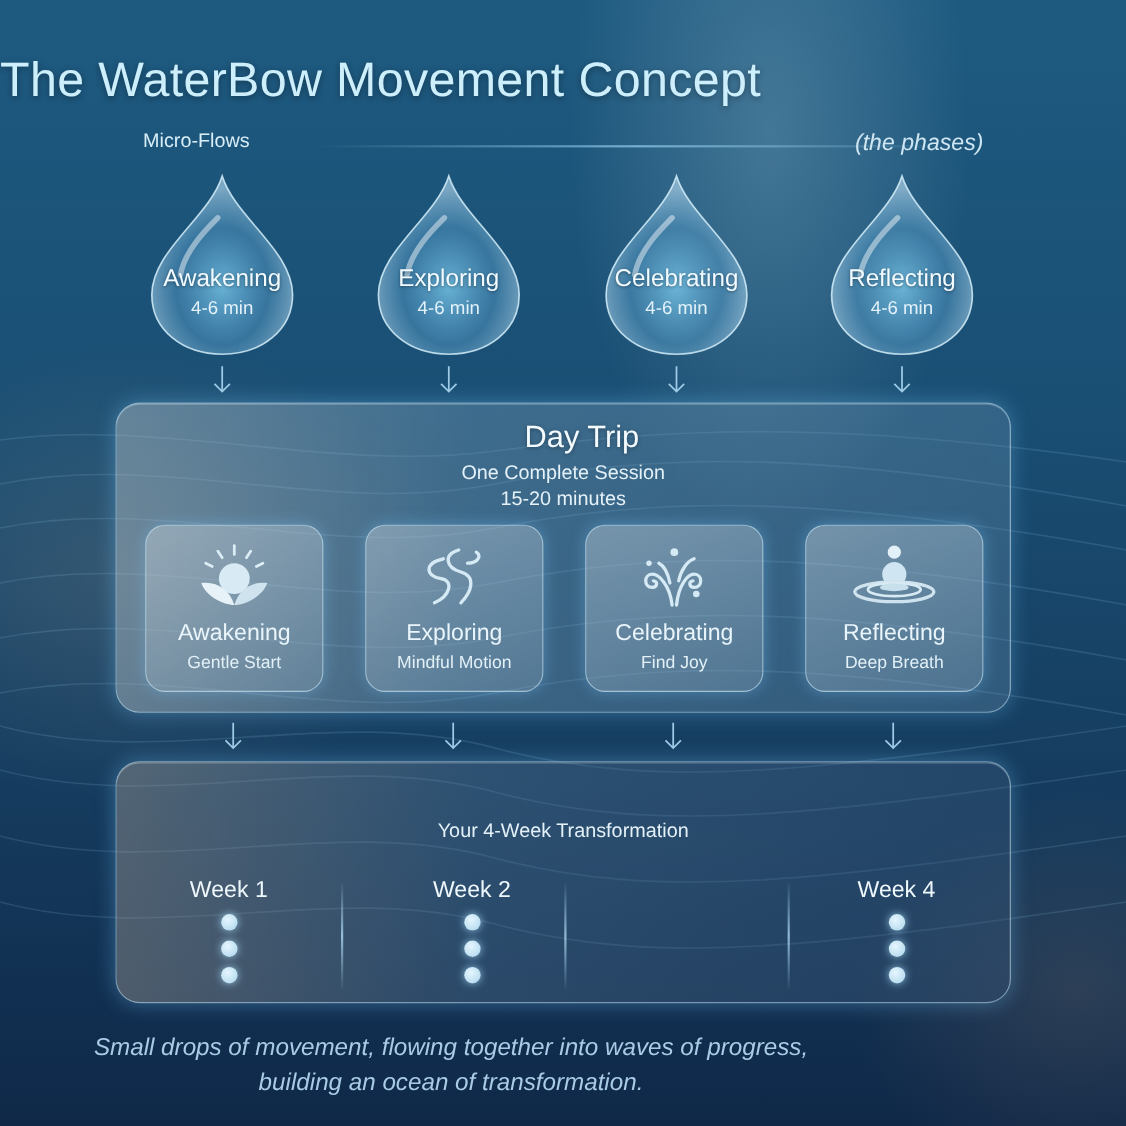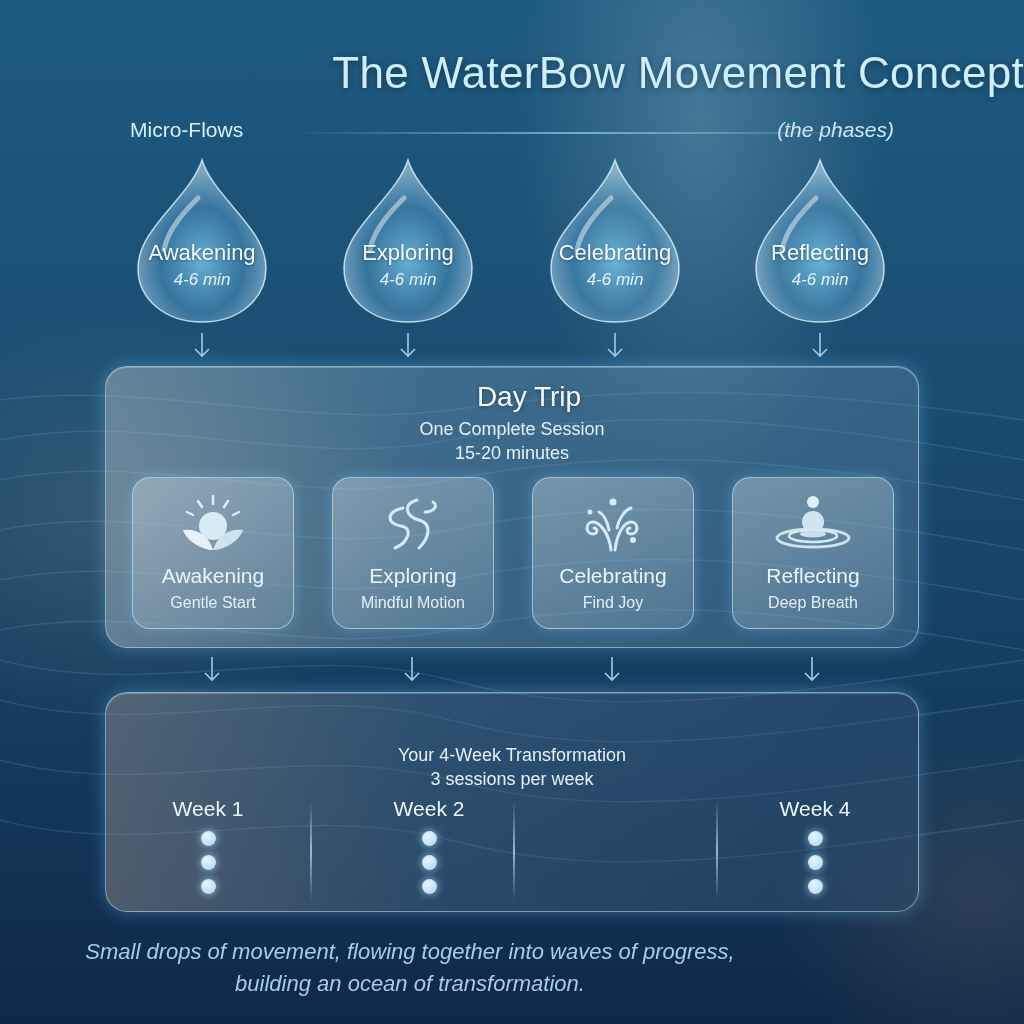--- a/index.html
+++ b/index.html
@@ -9,39 +9,39 @@
     background:
       radial-gradient(ellipse 260px 520px at 700px 120px, rgba(140,180,200,0.35), transparent 70%),
       radial-gradient(ellipse 420px 300px at 120px 520px, rgba(190,170,150,0.18), transparent 70%),
       radial-gradient(ellipse 300px 260px at 980px 900px, rgba(200,150,120,0.15), transparent 70%),
       linear-gradient(180deg, #1e5a80 0%, #1a4f74 35%, #163f62 65%, #0f2848 100%);
     position: relative;
     color: #e8f4fb;
   }
   .waves { position: absolute; inset: 0; pointer-events: none; }
   .title {
-    position: absolute; top: 48px; left: 0; width: 1024px; text-align: right;
+    position: absolute; top: 48px; left: 0; width: 1024px; text-align: left;
     font-size: 44px; color: #cdeefb; letter-spacing: 0.3px;
     text-shadow: 0 2px 6px rgba(0,0,0,0.35);
   }
   .micro-row { position: absolute; top: 118px; left: 130px; width: 764px; height: 30px; }
-  .micro-label { position: absolute; left: 0; top: 0; font-size: 21px; color: #d8eef8; }
+  .micro-label { position: absolute; left: 0; top: 0; font-size: 18px; color: #d8eef8; }
   .micro-line {
     position: absolute; left: 160px; top: 14px; width: 580px; height: 2px;
     background: linear-gradient(90deg, rgba(150,210,240,0) 0%, rgba(150,210,240,0.7) 50%, rgba(150,210,240,0) 100%);
   }
   .phases-label { position: absolute; right: 0; top: 0; font-size: 21px; font-style: italic; color: #cfe6f3; }
 
   .drop {
     position: absolute; top: 158px; width: 136px; height: 166px;
   }
   .drop svg { position: absolute; inset: 0; }
   .drop-text { position: absolute; left: 0; width: 100%; text-align: center; }
   .drop-name { top: 82px; font-size: 22px; color: #f2fbff; text-shadow: 0 1px 3px rgba(0,0,0,0.4); }
-  .drop-dur { top: 112px; font-size: 17px; color: #e3f2fa; font-style: italic; }
+  .drop-dur { top: 112px; font-size: 17px; color: #e3f2fa; }
 
   .arrow { position: absolute; width: 20px; height: 26px; }
   .arrow svg { width: 100%; height: 100%; }
 
   .panel {
     position: absolute; left: 105px; width: 814px;
     border-radius: 22px;
     background: linear-gradient(90deg, rgba(190,200,205,0.42) 0%, rgba(130,165,190,0.35) 40%, rgba(110,150,180,0.30) 100%);
     border: 1.5px solid rgba(190,225,245,0.55);
     box-shadow: 0 0 18px rgba(120,200,255,0.35), inset 0 1px 0 rgba(255,255,255,0.25);
@@ -225,21 +225,20 @@
     </svg></div>
 <div class="arrow" style="left:602px; top:656px;"><svg viewBox="0 0 20 26">
       <path d="M10 1 V24 M3 17 L10 24 L17 17" stroke="#9fcbe6" stroke-width="1.6" fill="none"></path>
     </svg></div>
 <div class="arrow" style="left:802px; top:656px;"><svg viewBox="0 0 20 26">
       <path d="M10 1 V24 M3 17 L10 24 L17 17" stroke="#9fcbe6" stroke-width="1.6" fill="none"></path>
     </svg></div>
 
 <div class="panel panel-journey">
   <div class="panel-sub1">Your 4-Week Transformation</div>
-  <div class="panel-sub2">3 sessions per week</div>
 
   <div class="week" style="left:2px;">
     <div class="week-label">Week 1</div>
     <div class="dots">
         <span class="dot"></span>
         <span class="dot"></span>
         <span class="dot"></span>
       </div>
   </div>
   <div class="week-divider" style="left:204px;"></div>

